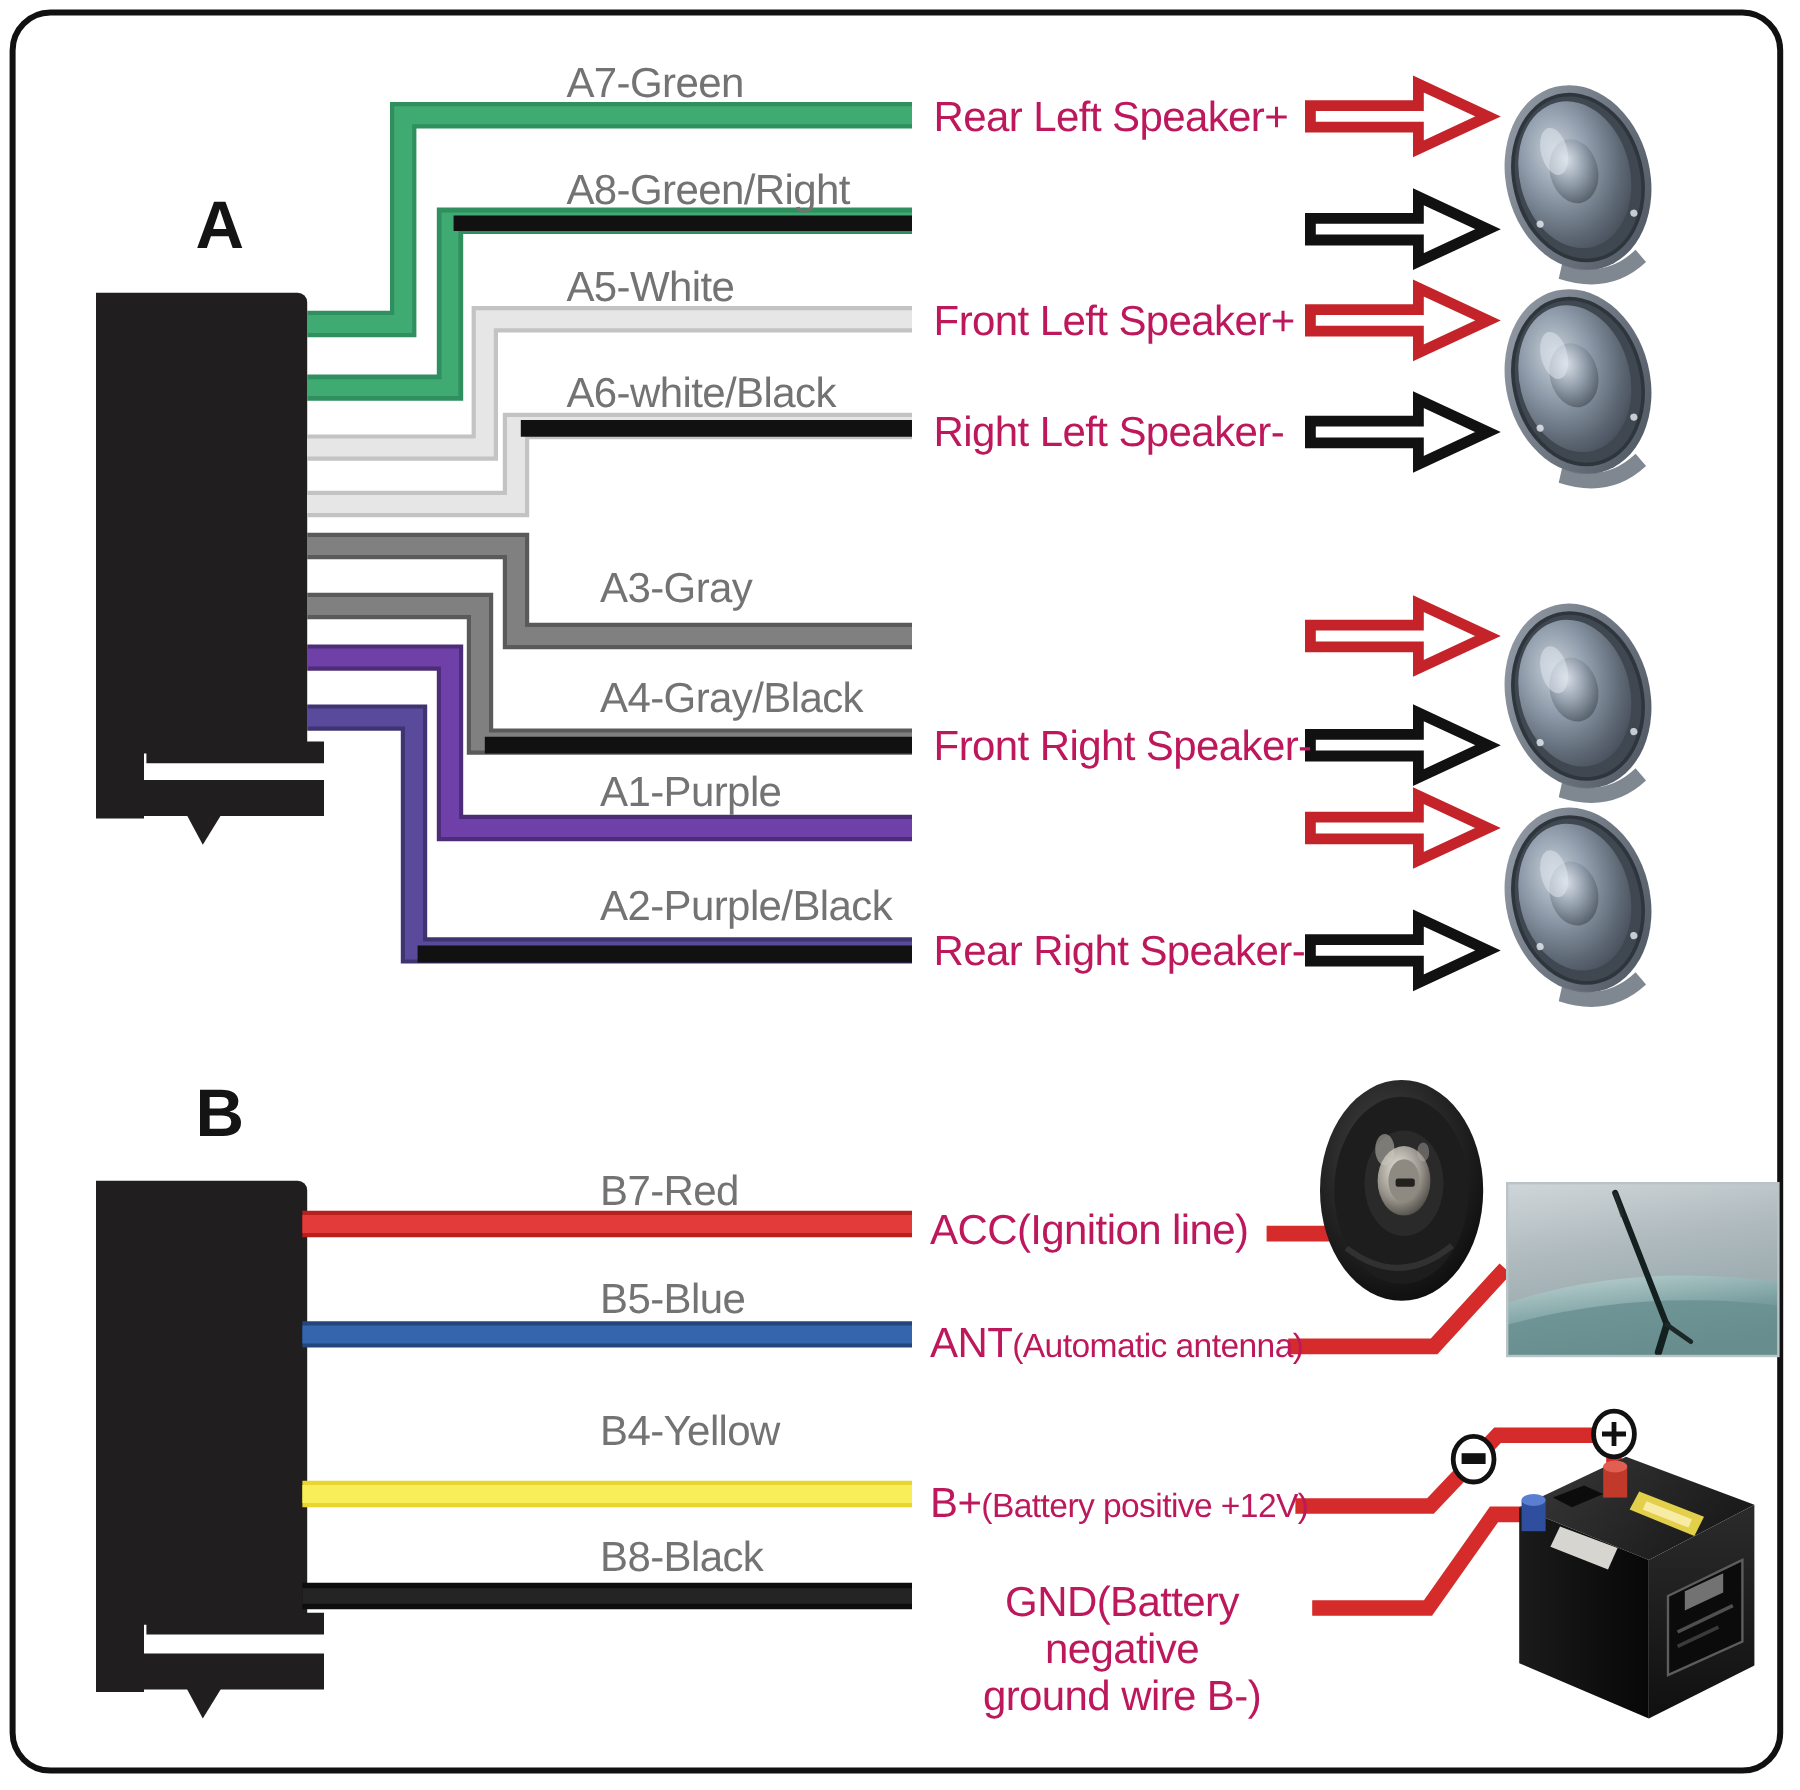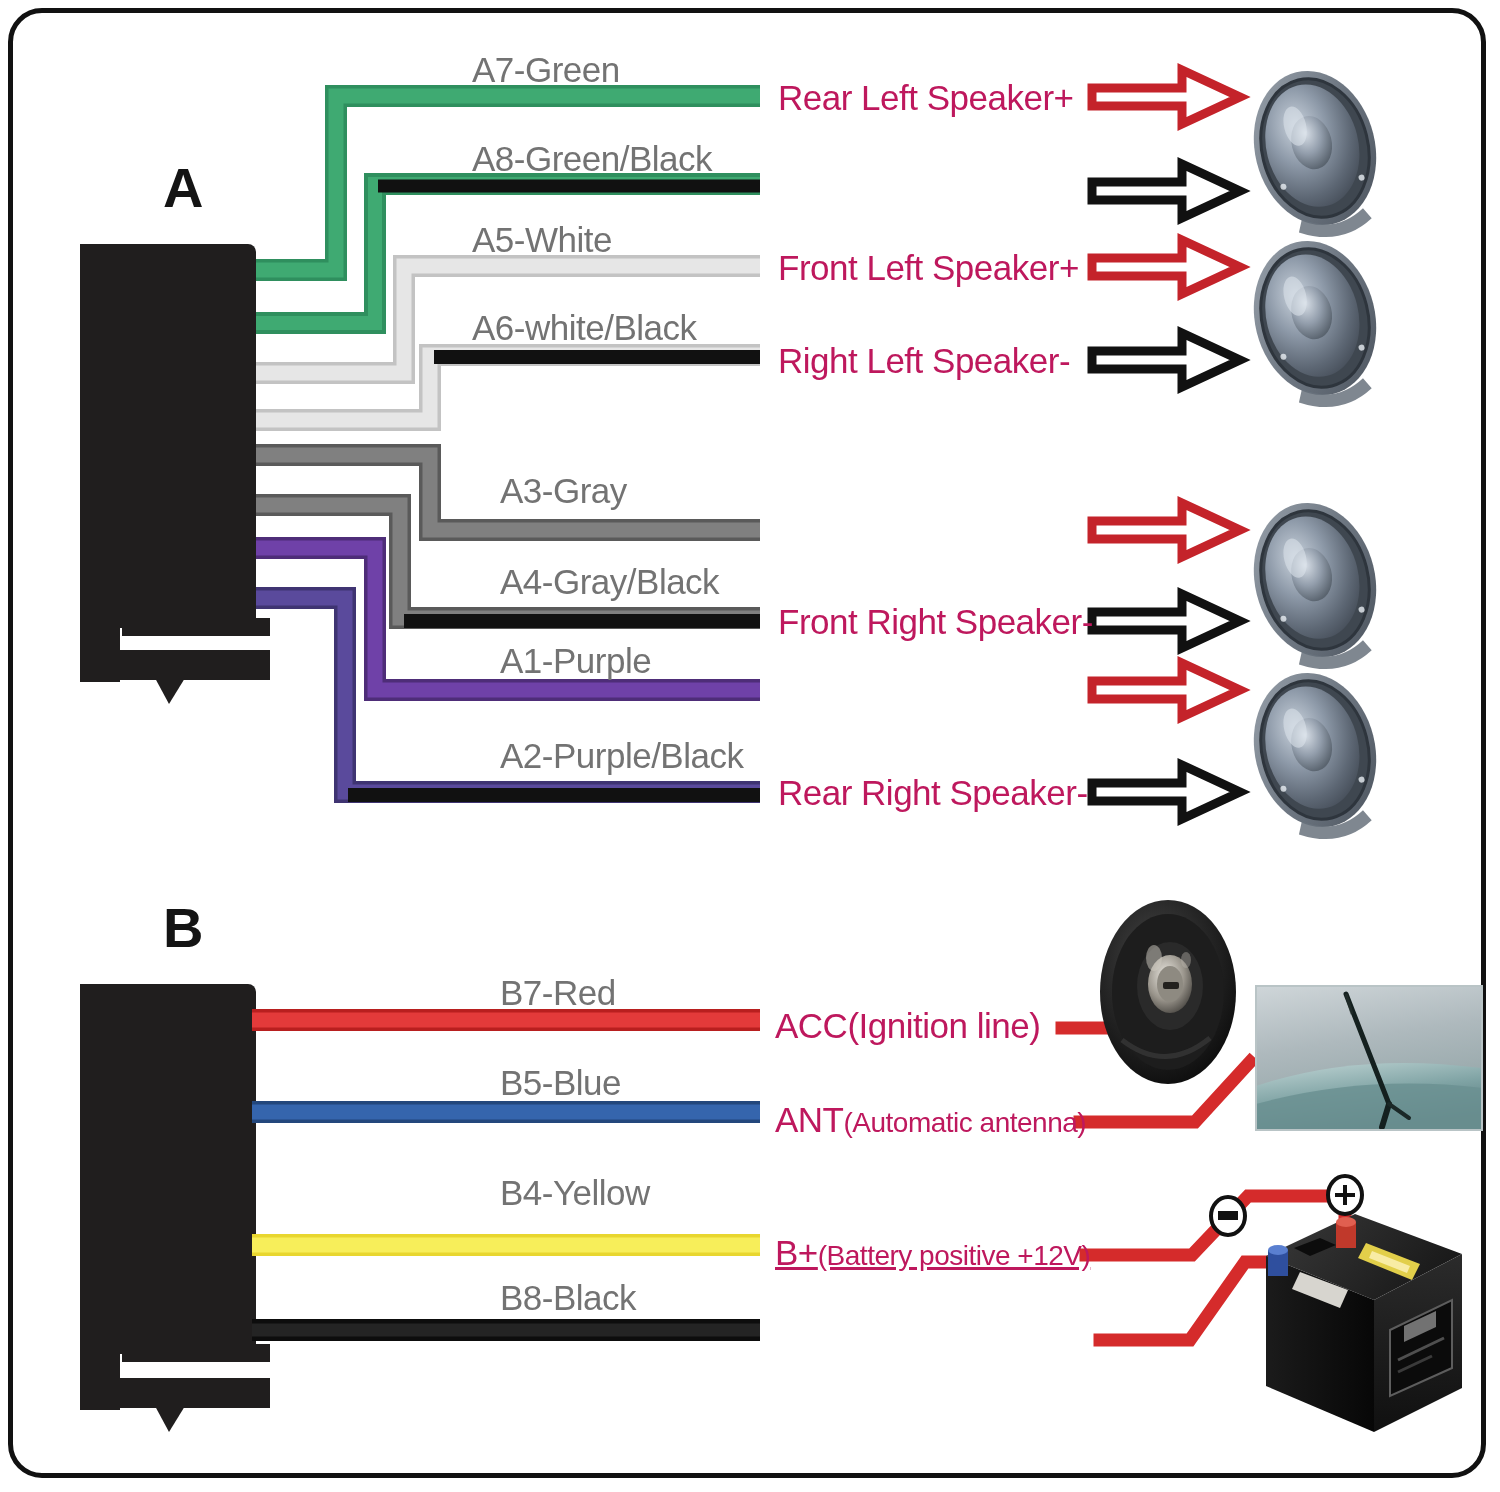--- a/index.html
+++ b/index.html
@@ -329,21 +329,21 @@
       <ellipse cx="1228" cy="1216" rx="17" ry="19" fill="#ffffff" stroke="#111111" stroke-width="4"></ellipse>
       <rect x="1218" y="1211" width="20" height="9" fill="#111111"></rect>
     </g>
 
   </svg>
 
   <div class="grp-letter" style="left:163px;top:160px;">A</div>
   <div class="grp-letter" style="left:163px;top:900px;">B</div>
 
   <div class="wire-label" style="left:472px;top:50px;">A7-Green</div>
-  <div class="wire-label" style="left:472px;top:139px;">A8-Green/Black</div>
+  <div class="wire-label" style="left:472px;top:139px;">A8-Green/Right</div>
   <div class="wire-label" style="left:472px;top:220px;">A5-White</div>
   <div class="wire-label" style="left:472px;top:308px;">A6-white/Black</div>
   <div class="wire-label" style="left:500px;top:471px;">A3-Gray</div>
   <div class="wire-label" style="left:500px;top:562px;">A4-Gray/Black</div>
   <div class="wire-label" style="left:500px;top:641px;">A1-Purple</div>
   <div class="wire-label" style="left:500px;top:736px;">A2-Purple/Black</div>
 
   <div class="fn-label" style="left:778px;top:78px;">Rear Left Speaker+</div>
   <div class="fn-label" style="left:778px;top:248px;">Front Left Speaker+</div>
   <div class="fn-label" style="left:778px;top:341px;">Right Left Speaker-</div>
@@ -354,17 +354,21 @@
   <div class="wire-label" style="left:500px;top:1063px;">B5-Blue</div>
   <div class="wire-label" style="left:500px;top:1173px;">B4-Yellow</div>
   <div class="wire-label" style="left:500px;top:1278px;">B8-Black</div>
 
   <div class="fn-label" style="left:775px;top:1100px;">
     <span>ANT</span><span class="small">(Automatic antenna)</span>
   </div>
   <div class="fn-label" style="left:775px;top:1006px;">
     <span>ACC</span><span>(Ignition line)</span>
   </div>
-  <div class="fn-label" style="left:775px;top:1233px;text-decoration:underline;">
+  <div class="fn-label" style="left:775px;top:1233px;">
     <span>B+</span><span class="small">(Battery positive +12V)</span>
   </div>
+  <div class="fn-label two-line" style="left:770px;top:1316px;">
+    <span>GND(Battery negative</span><br>
+    <span>ground wire B-)</span>
+  </div>
 
 </div>
 
 </body></html>

